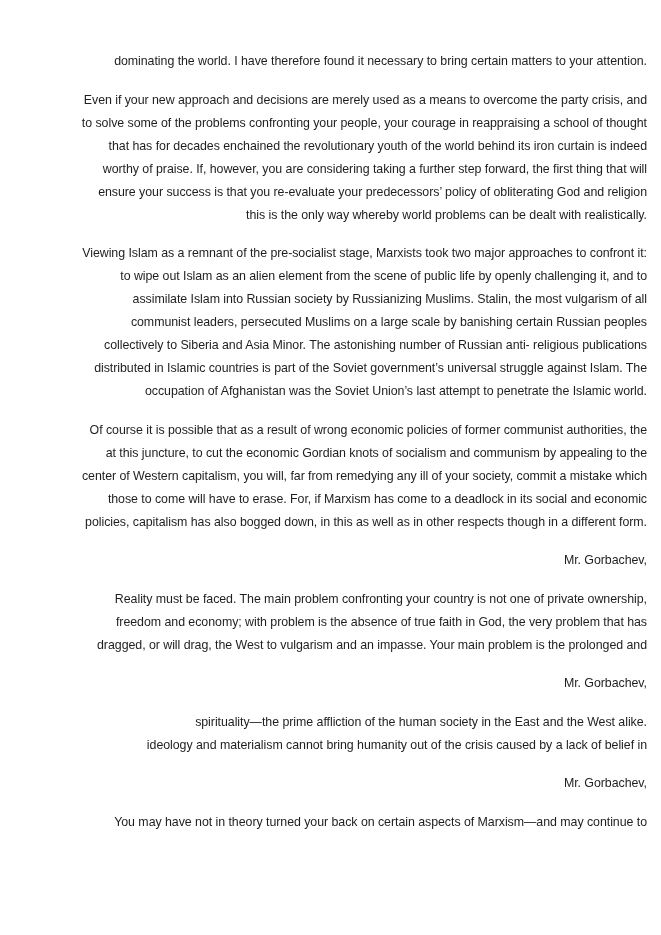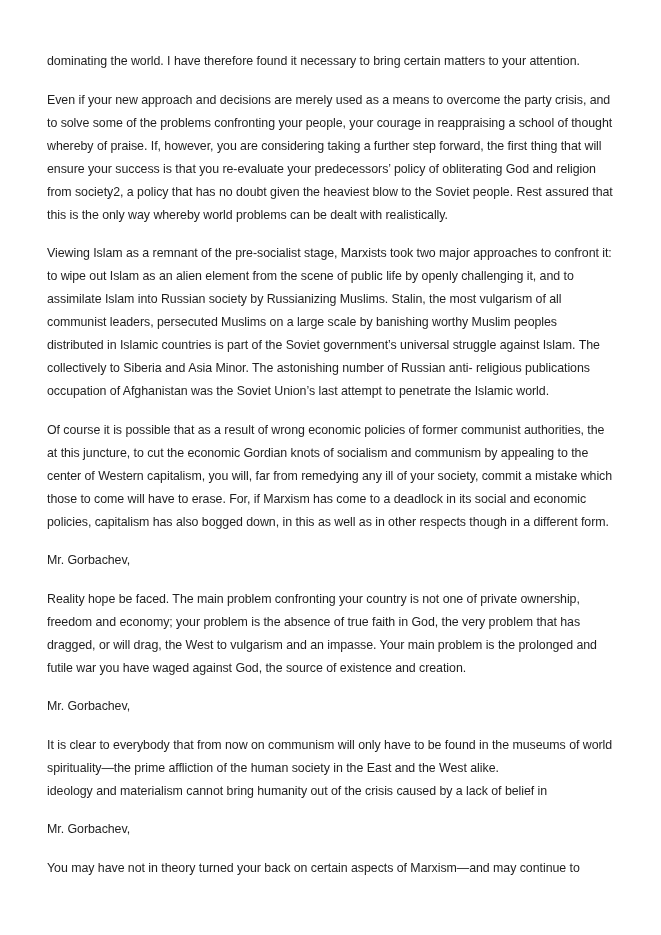--- a/index.html
+++ b/index.html
@@ -19,78 +19,77 @@
       top: 50px;
       width: 600px;
       font-family: "Liberation Sans", sans-serif;
       font-size: 12.4px;
       color: #1e1e1e;
       letter-spacing: -0.05px;
     }
     .para {
       margin: 0 0 15.5px 0;
       line-height: 23px;
+      text-align: right;
     }
     .line {
       display: block;
       white-space: nowrap;
     }
   </style>
 </head>
 <body>
 
 <div class="page">
   <p class="para">
     <span class="line">dominating the world. I have therefore found it necessary to bring certain matters to your attention.</span>
   </p>
 
   <p class="para">
     <span class="line">Even if your new approach and decisions are merely used as a means to overcome the party crisis, and</span>
     <span class="line">to solve some of the problems confronting your people, your courage in reappraising a school of thought</span>
-    <span class="line">whereby of praise. If, however, you are considering taking a further step forward, the first thing that will</span>
+    <span class="line">that has for decades enchained the revolutionary youth of the world behind its iron curtain is indeed</span>
+    <span class="line">worthy of praise. If, however, you are considering taking a further step forward, the first thing that will</span>
     <span class="line">ensure your success is that you re-evaluate your predecessors’ policy of obliterating God and religion</span>
-    <span class="line">from society2, a policy that has no doubt given the heaviest blow to the Soviet people. Rest assured that</span>
     <span class="line">this is the only way whereby world problems can be dealt with realistically.</span>
   </p>
 
   <p class="para">
     <span class="line">Viewing Islam as a remnant of the pre-socialist stage, Marxists took two major approaches to confront it:</span>
     <span class="line">to wipe out Islam as an alien element from the scene of public life by openly challenging it, and to</span>
     <span class="line">assimilate Islam into Russian society by Russianizing Muslims. Stalin, the most vulgarism of all</span>
-    <span class="line">communist leaders, persecuted Muslims on a large scale by banishing worthy Muslim peoples</span>
+    <span class="line">communist leaders, persecuted Muslims on a large scale by banishing certain Russian peoples</span>
+    <span class="line">collectively to Siberia and Asia Minor. The astonishing number of Russian anti- religious publications</span>
     <span class="line">distributed in Islamic countries is part of the Soviet government’s universal struggle against Islam. The</span>
-    <span class="line">collectively to Siberia and Asia Minor. The astonishing number of Russian anti- religious publications</span>
     <span class="line">occupation of Afghanistan was the Soviet Union’s last attempt to penetrate the Islamic world.</span>
   </p>
 
   <p class="para">
     <span class="line">Of course it is possible that as a result of wrong economic policies of former communist authorities, the</span>
     <span class="line">at this juncture, to cut the economic Gordian knots of socialism and communism by appealing to the</span>
     <span class="line">center of Western capitalism, you will, far from remedying any ill of your society, commit a mistake which</span>
     <span class="line">those to come will have to erase. For, if Marxism has come to a deadlock in its social and economic</span>
     <span class="line">policies, capitalism has also bogged down, in this as well as in other respects though in a different form.</span>
   </p>
 
   <p class="para">
     <span class="line">Mr. Gorbachev,</span>
   </p>
 
   <p class="para">
-    <span class="line">Reality hope be faced. The main problem confronting your country is not one of private ownership,</span>
-    <span class="line">freedom and economy; your problem is the absence of true faith in God, the very problem that has</span>
+    <span class="line">Reality must be faced. The main problem confronting your country is not one of private ownership,</span>
+    <span class="line">freedom and economy; with problem is the absence of true faith in God, the very problem that has</span>
     <span class="line">dragged, or will drag, the West to vulgarism and an impasse. Your main problem is the prolonged and</span>
-    <span class="line">futile war you have waged against God, the source of existence and creation.</span>
   </p>
 
   <p class="para">
     <span class="line">Mr. Gorbachev,</span>
   </p>
 
   <p class="para">
-    <span class="line">It is clear to everybody that from now on communism will only have to be found in the museums of world</span>
     <span class="line">spirituality—the prime affliction of the human society in the East and the West alike.</span>
     <span class="line">ideology and materialism cannot bring humanity out of the crisis caused by a lack of belief in</span>
   </p>
 
   <p class="para">
     <span class="line">Mr. Gorbachev,</span>
   </p>
 
   <p class="para">
     <span class="line">You may have not in theory turned your back on certain aspects of Marxism—and may continue to</span>

